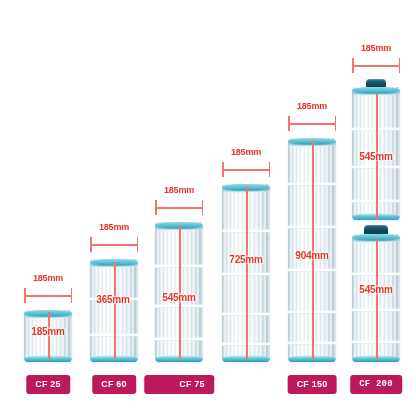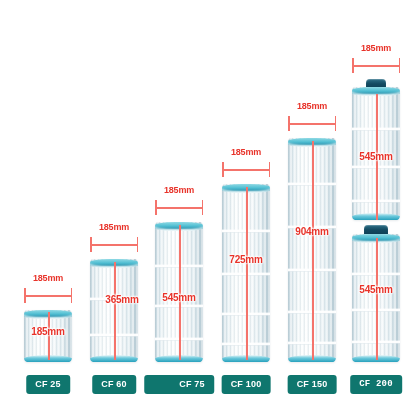--- a/index.html
+++ b/index.html
@@ -106,21 +106,21 @@
     font-size:10px;font-weight:bold;color:#e8332a;white-space:nowrap;
     letter-spacing:-.2px;
     transform:translate(-50%,-50%);
     text-shadow:0 0 3px #fff,0 0 3px #fff,0 0 2px #fff,1px 0 2px #fff,-1px 0 2px #fff;
   }
 
   
   .badge{
     position:absolute;bottom:22px;
     transform:translateX(-50%);
-    background:#0f766e;
+    background:#be185d;
     color:#ffffff;
     font-size:9px;font-weight:bold;
     letter-spacing:.2px;
     padding:4px 9px 5px 9px;
     border-radius:3px;
     white-space:nowrap;
   }
 </style>
 </head>
 <body>
@@ -150,21 +150,21 @@
       <div class="bar"></div>
       <div class="wlabel">185mm</div>
     </div>
     <div class="cartridge" style="width:48px;height:103px;">
       <div class="rim-top"></div>
       <div class="seam" style="top:38px;"></div>
       <div class="seam" style="top:74px;"></div>
       <div class="rim-bot"></div>
     </div>
     <div class="h-line" style="left:24px;bottom:2px;height:98px;"></div>
-    <div class="h-label" style="left:32px;bottom:52px;">365mm</div>
+    <div class="h-label" style="left:23px;bottom:52px;">365mm</div>
   </div>
   <div class="badge" style="left:114px;">CF 60</div>
 
   <div class="filter-col" style="left:155px;width:48px;height:140px;">
     <div class="width-dim" style="left:0;right:0;top:-22px;">
       <div class="tick l"></div>
       <div class="tick r"></div>
       <div class="bar"></div>
       <div class="wlabel">185mm</div>
     </div>
@@ -191,40 +191,39 @@
       <div class="rim-top"></div>
       <div class="seam" style="top:45px;"></div>
       <div class="seam" style="top:88px;"></div>
       <div class="seam" style="top:128px;"></div>
       <div class="seam" style="top:158px;"></div>
       <div class="rim-bot"></div>
     </div>
     <div class="h-line" style="left:24px;bottom:2px;height:173px;"></div>
     <div class="h-label" style="left:24px;bottom:92px;">725mm</div>
   </div>
-  <div class="badge" style="left:246px;">CF 100</div>
 
   <div class="filter-col" style="left:288px;width:48px;height:224px;">
     <div class="width-dim" style="left:0;right:0;top:-22px;">
       <div class="tick l"></div>
       <div class="tick r"></div>
       <div class="bar"></div>
       <div class="wlabel">185mm</div>
     </div>
     <div class="cartridge" style="width:48px;height:224px;">
       <div class="rim-top"></div>
       <div class="seam" style="top:44px;"></div>
       <div class="seam" style="top:87px;"></div>
       <div class="seam" style="top:130px;"></div>
       <div class="seam" style="top:172px;"></div>
       <div class="seam" style="top:203px;"></div>
       <div class="rim-bot"></div>
     </div>
     <div class="h-line" style="left:24px;bottom:2px;height:219px;"></div>
-    <div class="h-label" style="left:24px;bottom:120px;">904mm</div>
+    <div class="h-label" style="left:24px;bottom:96px;">904mm</div>
   </div>
   <div class="badge" style="left:312px;">CF 150</div>
 
   <div class="filter-col" style="left:352px;width:48px;height:280px;">
     <div class="width-dim" style="left:0;right:0;top:-24px;">
       <div class="tick l"></div>
       <div class="tick r"></div>
       <div class="bar"></div>
       <div class="wlabel">185mm</div>
     </div>

